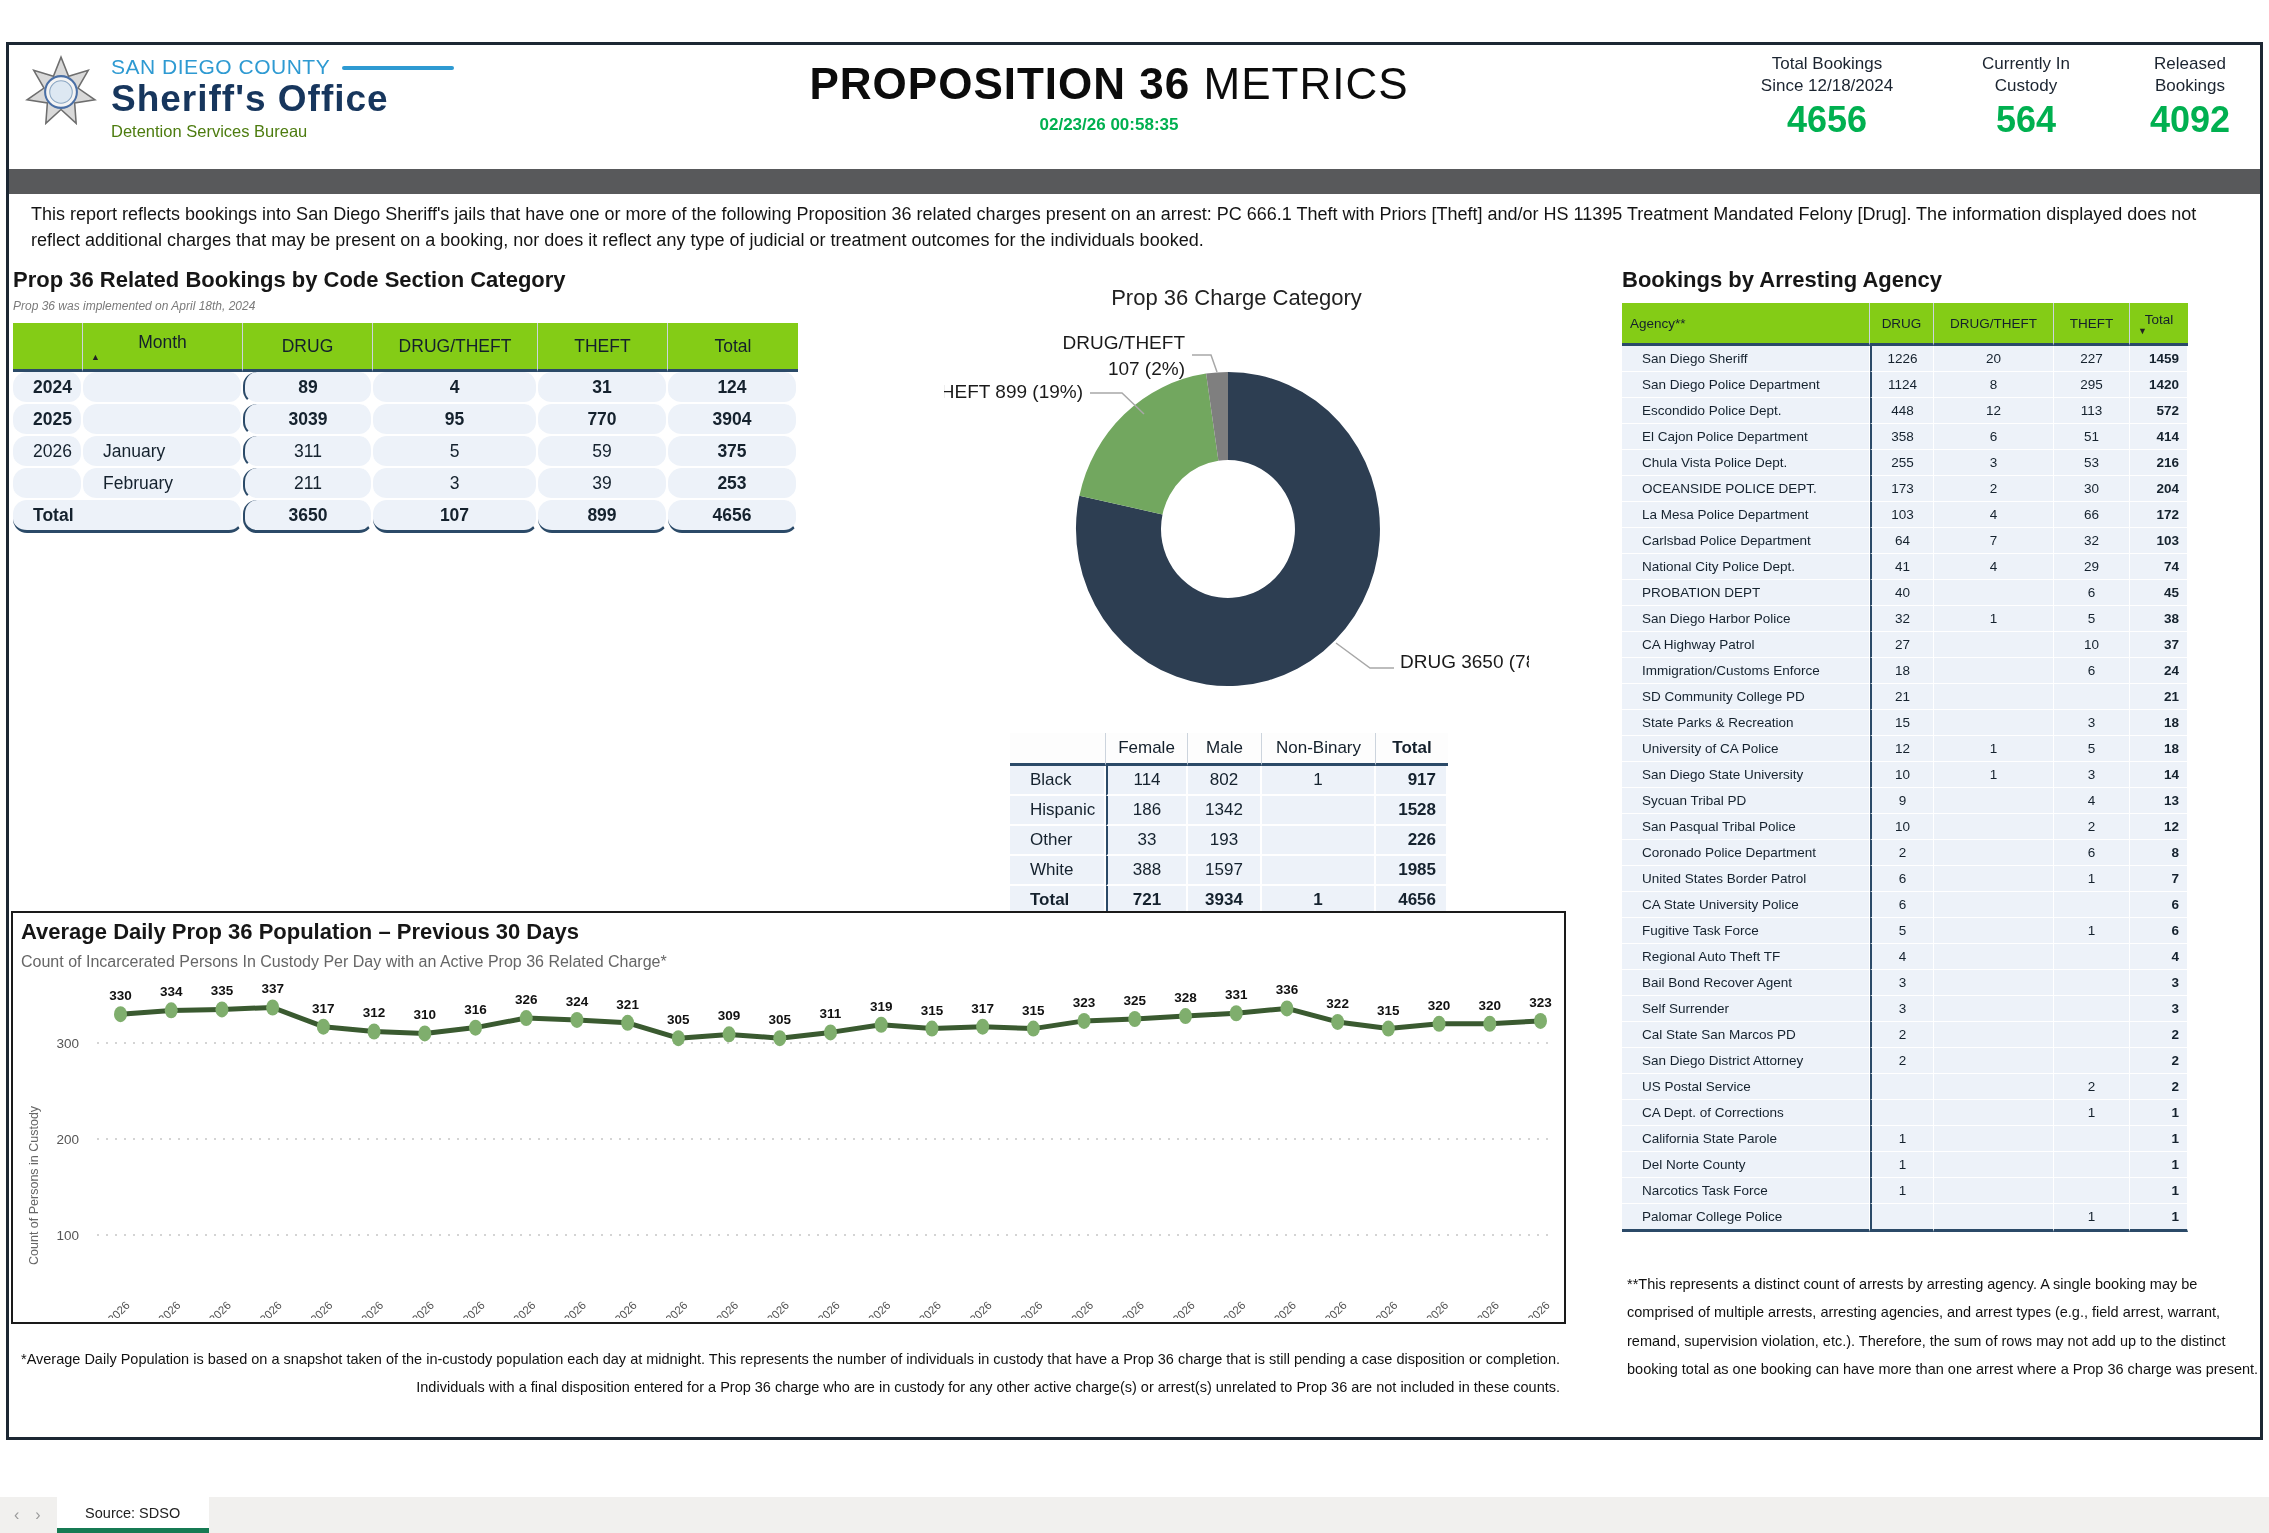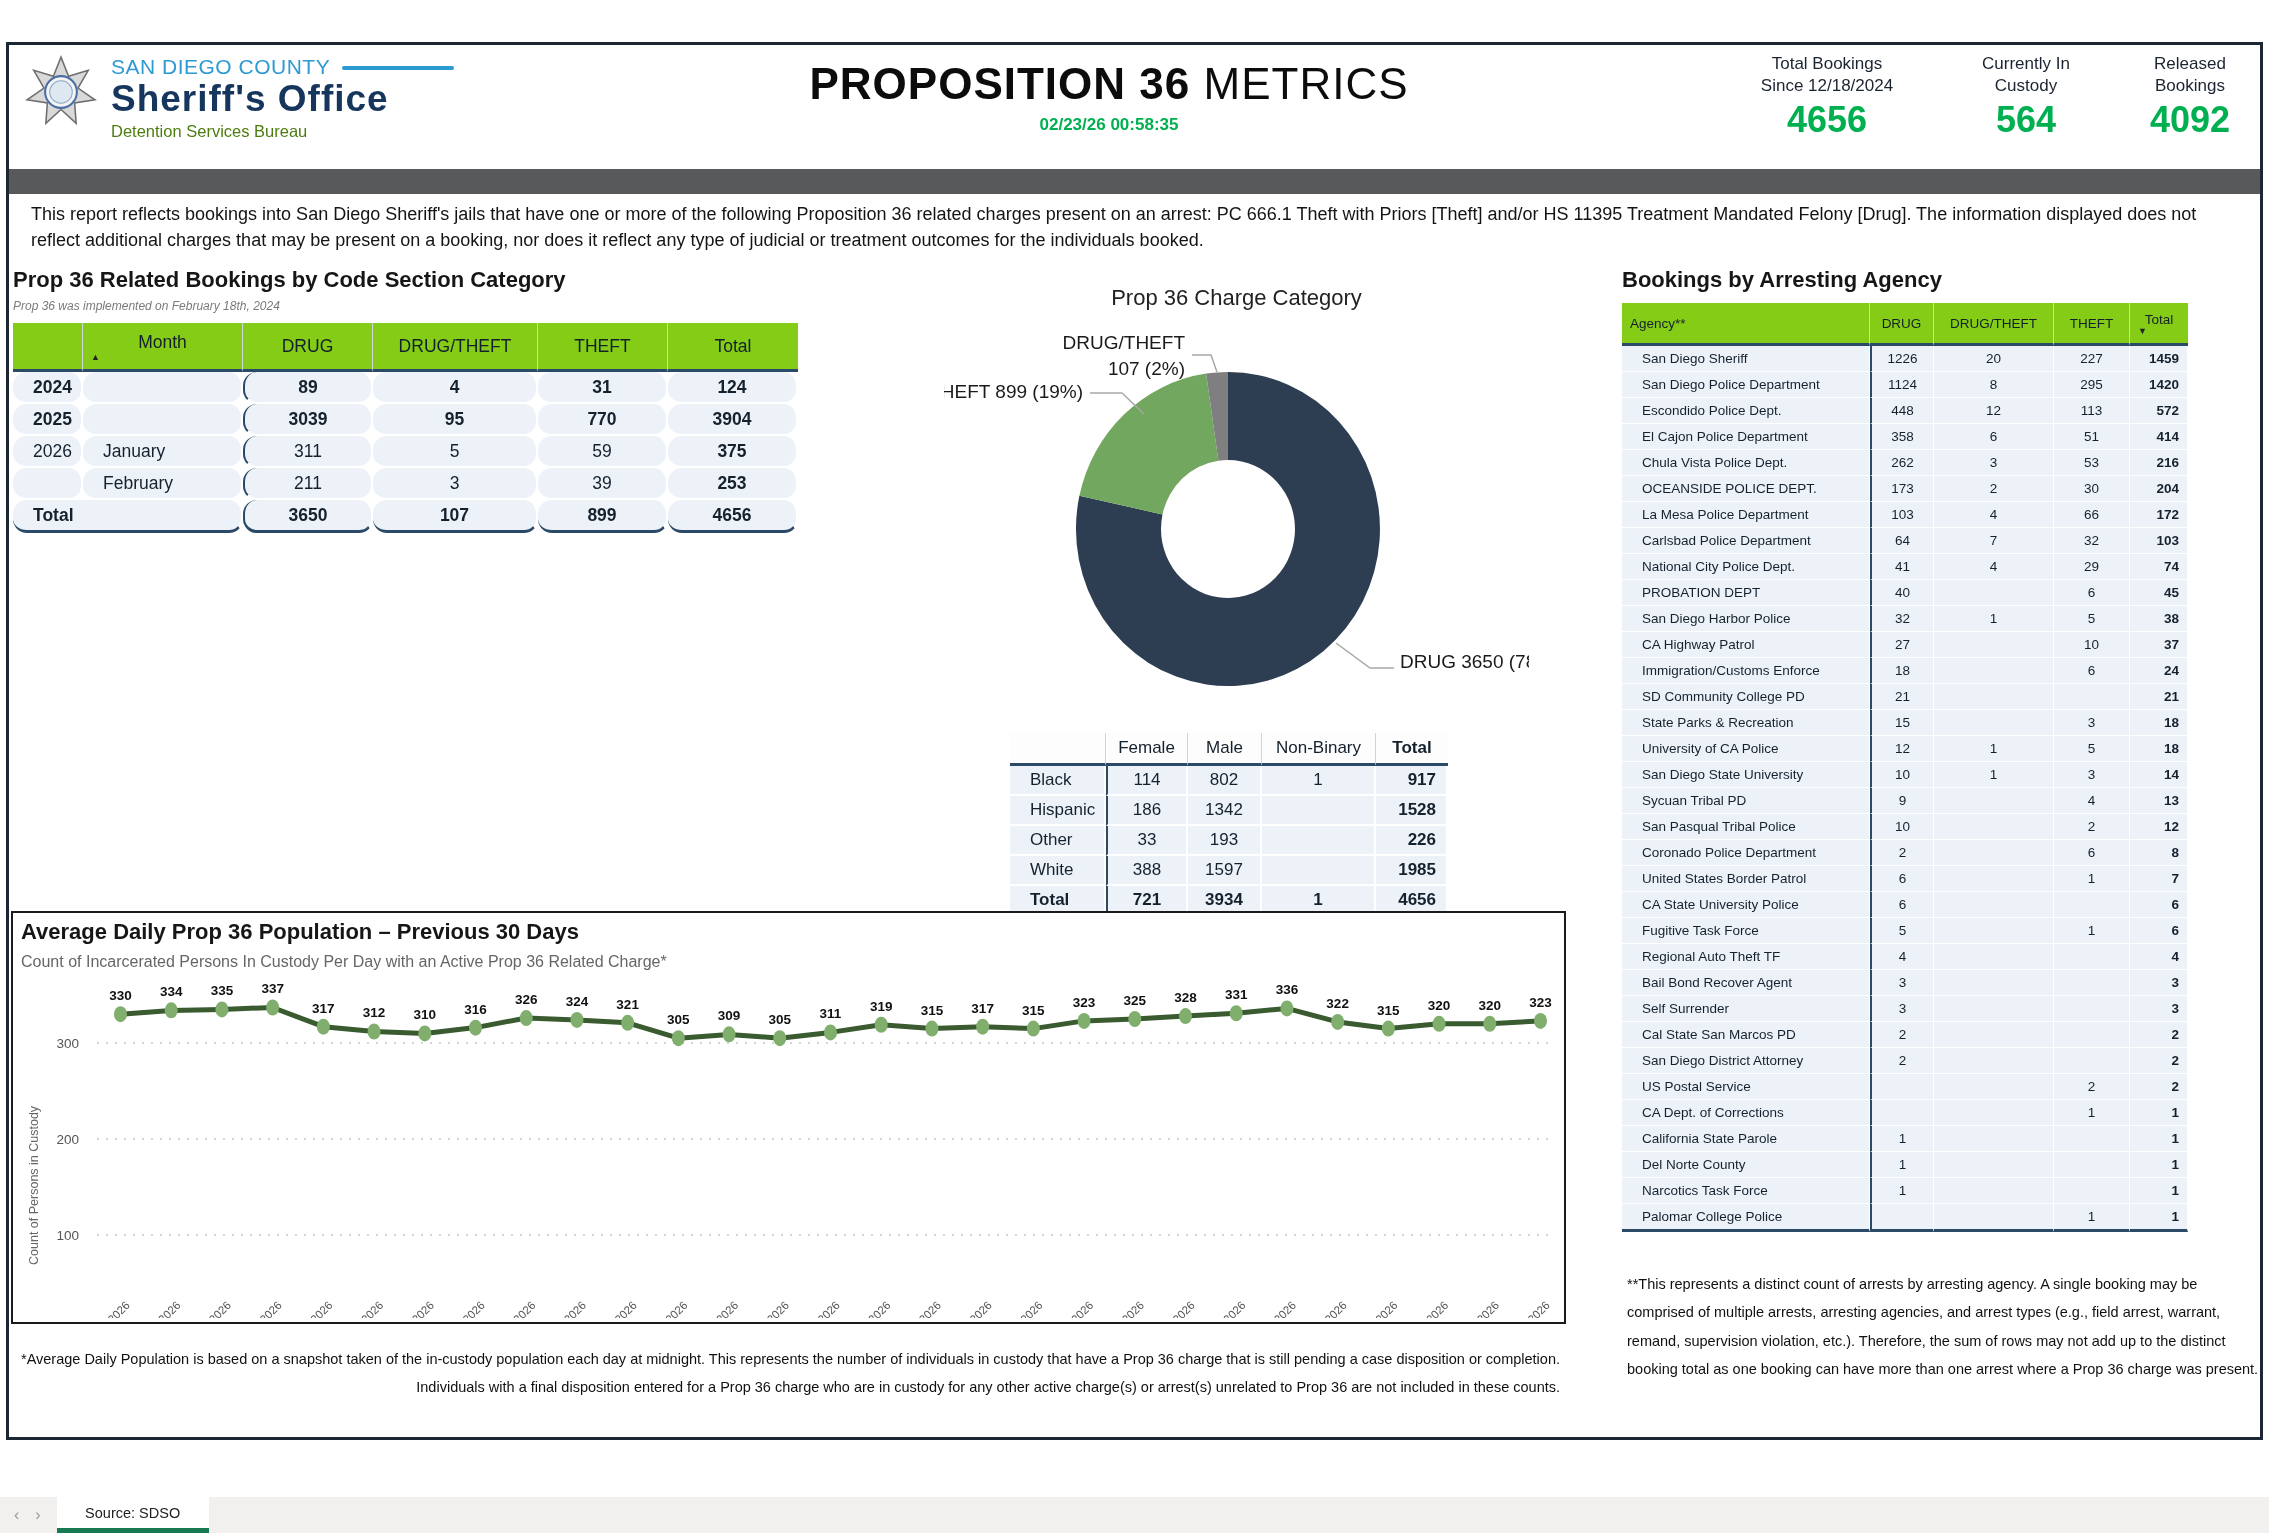--- a/index.html
+++ b/index.html
@@ -113,21 +113,21 @@
       <div class="lbl"><span>Released</span><br><span>Bookings</span></div>
       <div class="val">4092</div>
     </div>
   </div>
 
   <div class="divider"></div>
   <div class="disclaimer">This report reflects bookings into San Diego Sheriff's jails that have one or more of the following Proposition 36 related charges present on an arrest: PC 666.1 Theft with Priors [Theft] and/or HS 11395 Treatment Mandated Felony [Drug]. The information displayed does not reflect additional charges that may be present on a booking, nor does it reflect any type of judicial or treatment outcomes for the individuals booked.</div>
 
   <section class="bookings">
     <h2>Prop 36 Related Bookings by Code Section Category</h2>
-    <div class="subtitle">Prop 36 was implemented on February 18th, 2024</div>
+    <div class="subtitle">Prop 36 was implemented on April 18th, 2024</div>
     <table class="grid" id="bookings-table">
         <colgroup>
           <col style="width:70px">
           <col style="width:160px">
           <col style="width:130px">
           <col style="width:165px">
           <col style="width:130px">
           <col style="width:130px">
         </colgroup>
         <thead>
@@ -307,21 +307,21 @@
           </tr>
           <tr class="">
             <td class="lbl">El Cajon Police Department</td>
             <td class="dk ">358</td>
             <td class="">6</td>
             <td class="">51</td>
             <td class="tot">414</td>
           </tr>
           <tr class="">
             <td class="lbl">Chula Vista Police Dept.</td>
-            <td class="dk ">262</td>
+            <td class="dk ">255</td>
             <td class="">3</td>
             <td class="">53</td>
             <td class="tot">216</td>
           </tr>
           <tr class="">
             <td class="lbl">OCEANSIDE POLICE DEPT.</td>
             <td class="dk ">173</td>
             <td class="">2</td>
             <td class="">30</td>
             <td class="tot">204</td>

